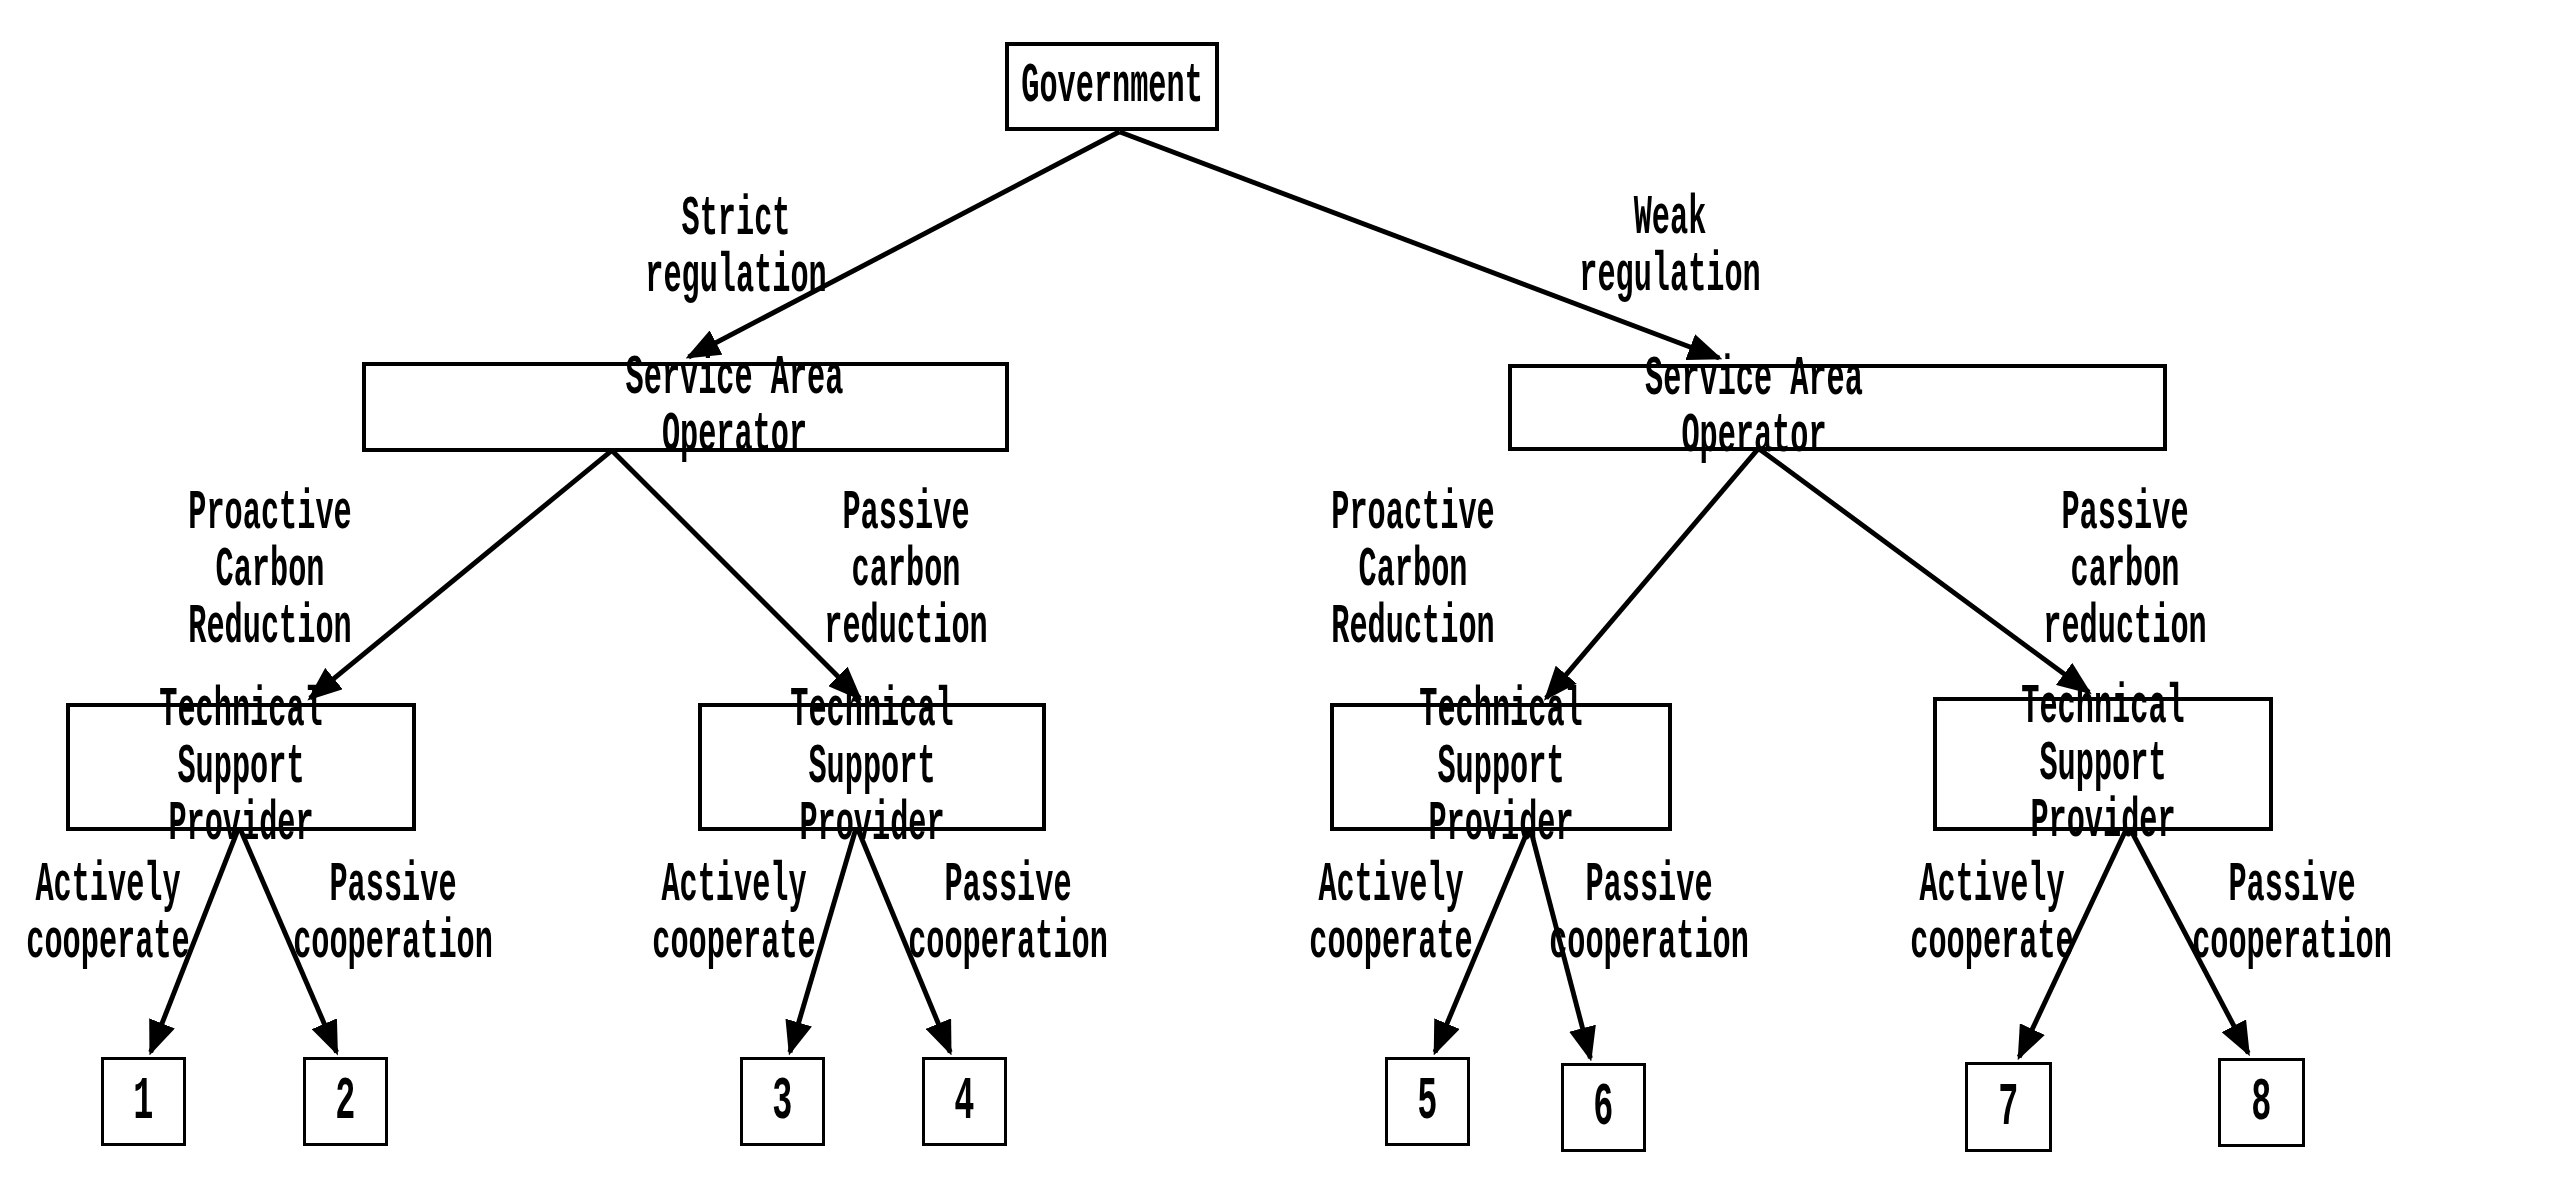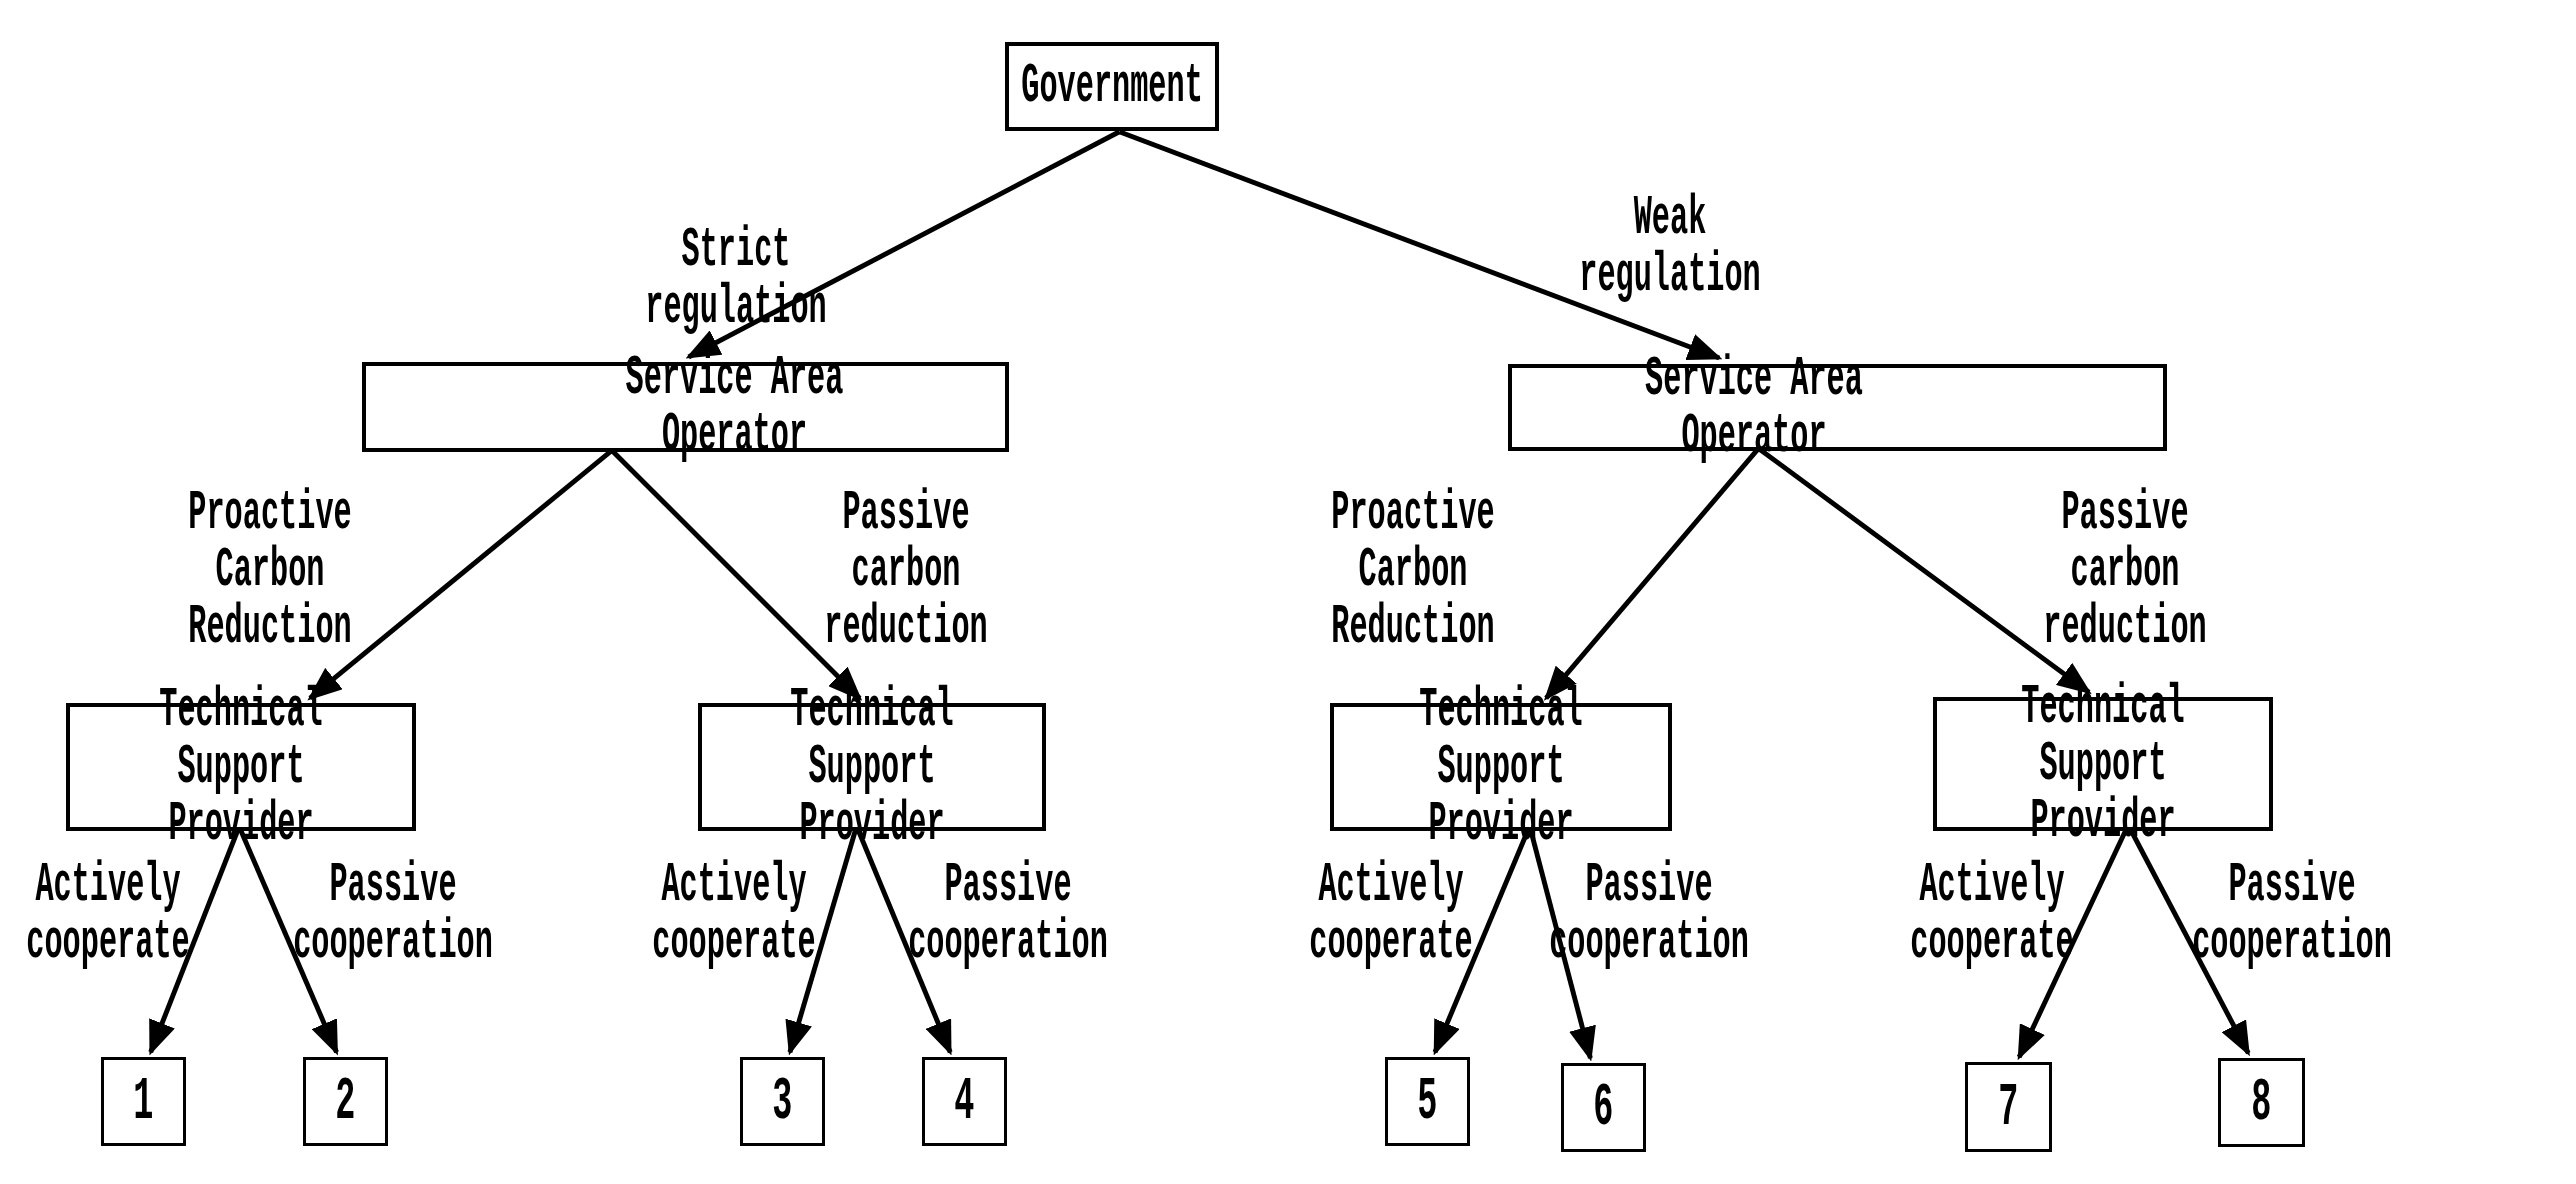--- a/index.html
+++ b/index.html
@@ -113,21 +113,21 @@
   <div class="node leaf" style="left:1561px;top:1063px;width:85px;height:89px;">
     <span class="sx">6</span>
   </div>
   <div class="node leaf" style="left:1965px;top:1062px;width:87px;height:90px;">
     <span class="sx">7</span>
   </div>
   <div class="node leaf" style="left:2218px;top:1058px;width:87px;height:89px;">
     <span class="sx">8</span>
   </div>
 
-  <div class="lbl" style="left:736px;top:248px;margin-top:31px;">
+  <div class="lbl" style="left:736px;top:248px;">
     <span class="sx">Strict
 regulation</span>
   </div>
   <div class="lbl" style="left:1670px;top:247px;text-decoration:underline;">
     <span class="sx">Weak
 regulation</span>
   </div>
   <div class="lbl" style="left:270px;top:570px;">
     <span class="sx">Proactive
 Carbon

